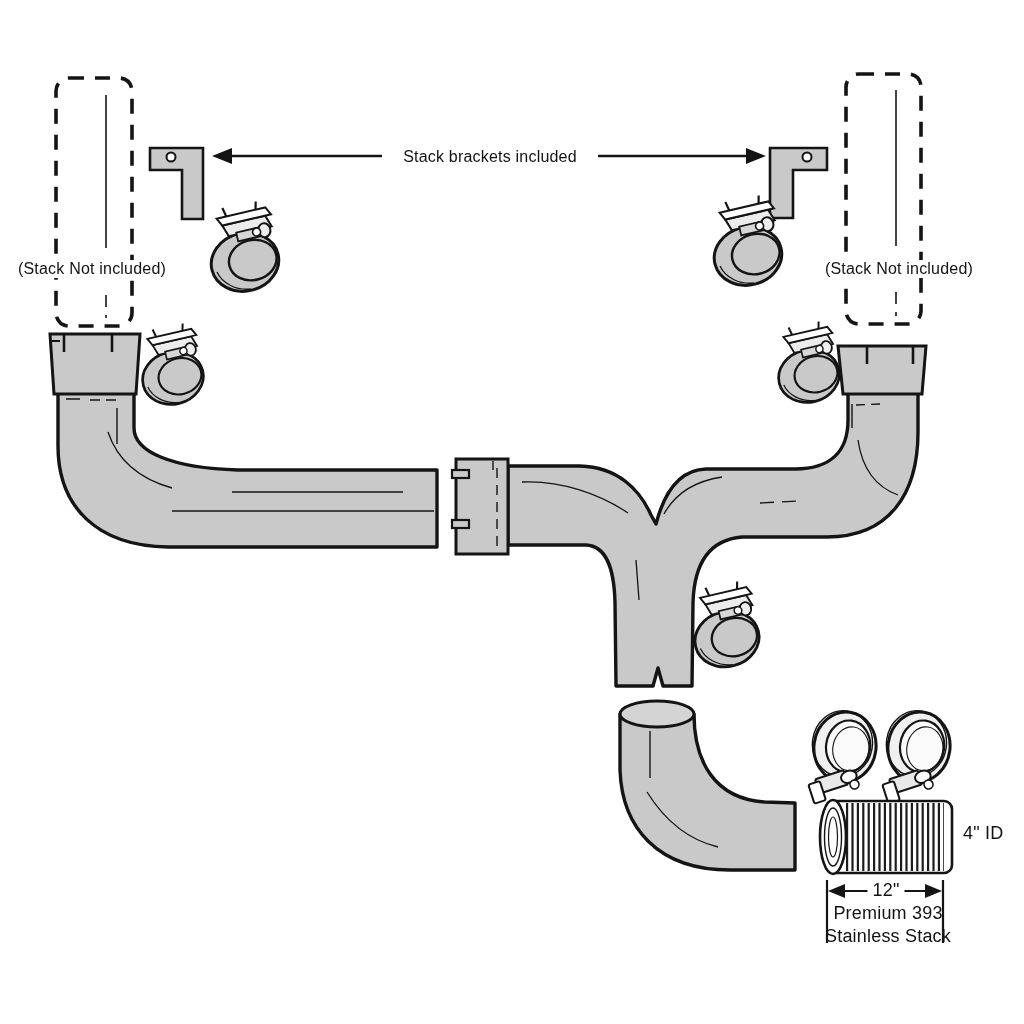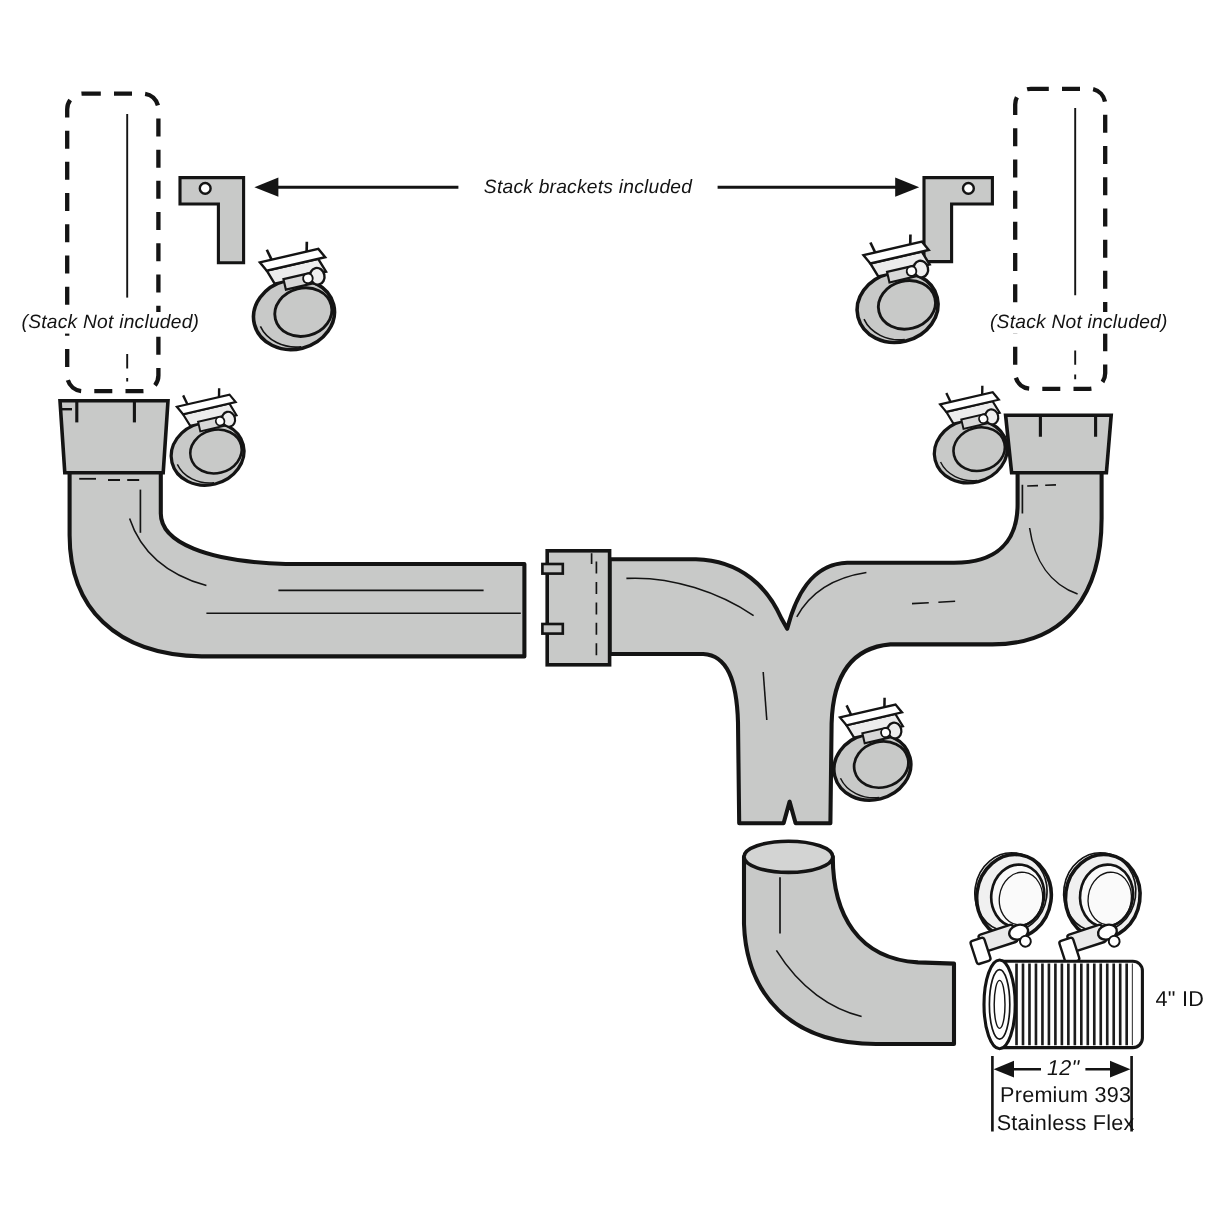--- a/index.html
+++ b/index.html
@@ -12,21 +12,21 @@
     overflow:hidden;
   }
   .canvas svg{position:absolute;left:0;top:0;}
   .label{
     position:absolute;
     transform:translate(-50%,-50%);
     white-space:nowrap;
     color:#131313;
     letter-spacing:0.2px;
   }
-  .label.bg{background:#ffffff;padding:0 5px;font-style:italic;}
+  .label.bg{background:#ffffff;padding:0 5px;}
   .f16{font-size:16px;}
   .f18{font-size:18px;}
   .left-anchor{transform:translate(0,-50%);}
 </style>
 </head>
 <body>
 
 <div class="canvas">
 
 <svg width="1024" height="1024" viewBox="0 0 1024 1024">
@@ -170,15 +170,15 @@
 <div class="label f16 bg" style="left:92px;top:269px;">(Stack Not included)</div>
 
 <div class="label f16 bg" style="left:899px;top:269px;">(Stack Not included)</div>
 
 <div class="label f18 left-anchor" style="left:963px;top:833px;">4" ID</div>
 
 <div class="label f18 bg" style="left:886px;top:890px;">12"</div>
 
 <div class="label f18" style="left:888px;top:913px;">Premium 393</div>
 
-<div class="label f18" style="left:888px;top:936px;">Stainless Flex</div>
+<div class="label f18" style="left:888px;top:936px;">Stainless Stack</div>
 
 </div>
 
 </body></html>

